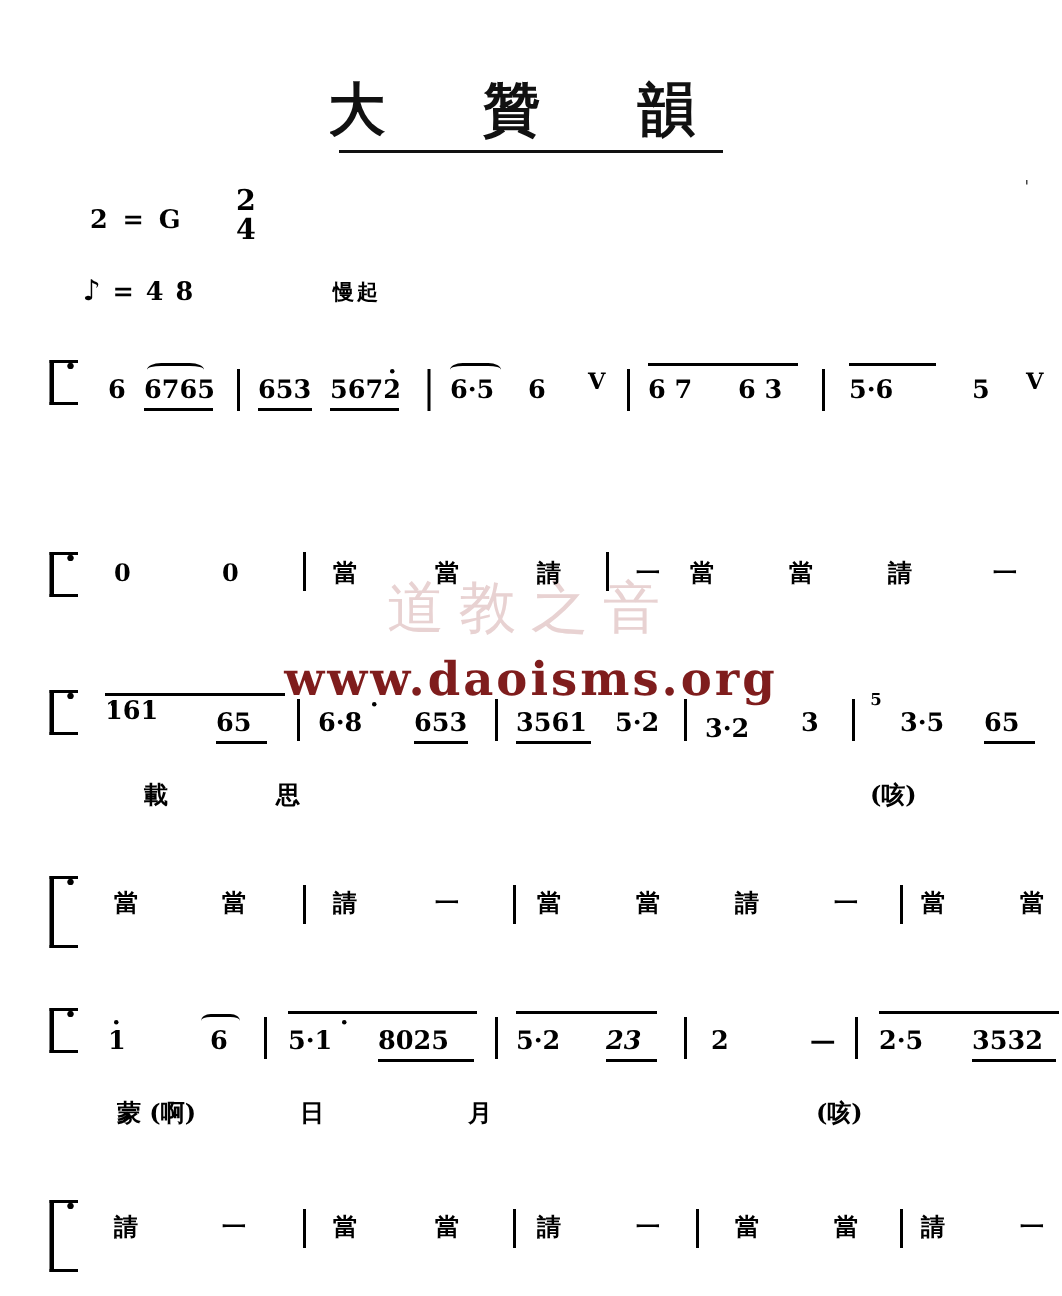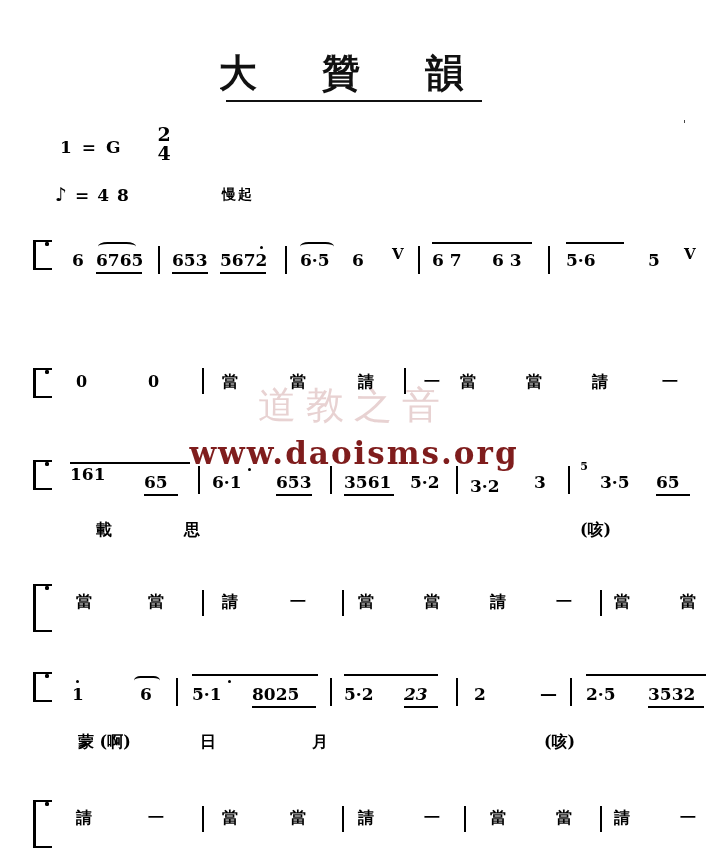--- a/index.html
+++ b/index.html
@@ -208,21 +208,21 @@
     color: #333;
   }
 </style>
 </head>
 <body>
 
 <div class="title">大 贊 韻</div>
 <div class="title-rule"></div>
 <div class="pagemark">'</div>
 
-<div class="key-sig">1 = G</div>
+<div class="key-sig">2 = G</div>
 
 <div class="timesig">
   <span class="num">2</span>
   <span class="bar"></span>
   <span class="den">4</span>
 </div>
 
 <div class="tempo">
   <span class="notehead">♪</span>
   <span>= 4 8</span>
@@ -298,21 +298,21 @@
   <div class="staff-row" style="top:10px;">
     <div class="beam" style="left:18px;top:0px;width:120px;"></div>
     <div class="dot-above" style="left:22px;top:6px;"></div>
     <div class="dot-above" style="left:46px;top:6px;"></div>
     <div class="cell" style="left:18px;top:2px;">161</div>
     <div class="beam" style="left:92px;top:32px;width:34px;"></div>
     <div class="cell" style="left:92px;top:10px;">65</div>
 
     <div class="barline" style="left:146px;top:4px;height:28px;"></div>
 
-    <div class="cell" style="left:160px;top:10px;">6·1</div>
+    <div class="cell" style="left:160px;top:10px;">6·8</div>
     <div class="dot-above" style="left:196px;top:6px;"></div>
     <div class="beam" style="left:224px;top:32px;width:36px;"></div>
     <div class="cell" style="left:224px;top:10px;">653</div>
 
     <div class="barline" style="left:278px;top:4px;height:28px;"></div>
 
     <div class="beam" style="left:292px;top:32px;width:50px;"></div>
     <div class="cell" style="left:292px;top:10px;">3561</div>
     <div class="cell" style="left:358px;top:10px;">5·2</div>
 

